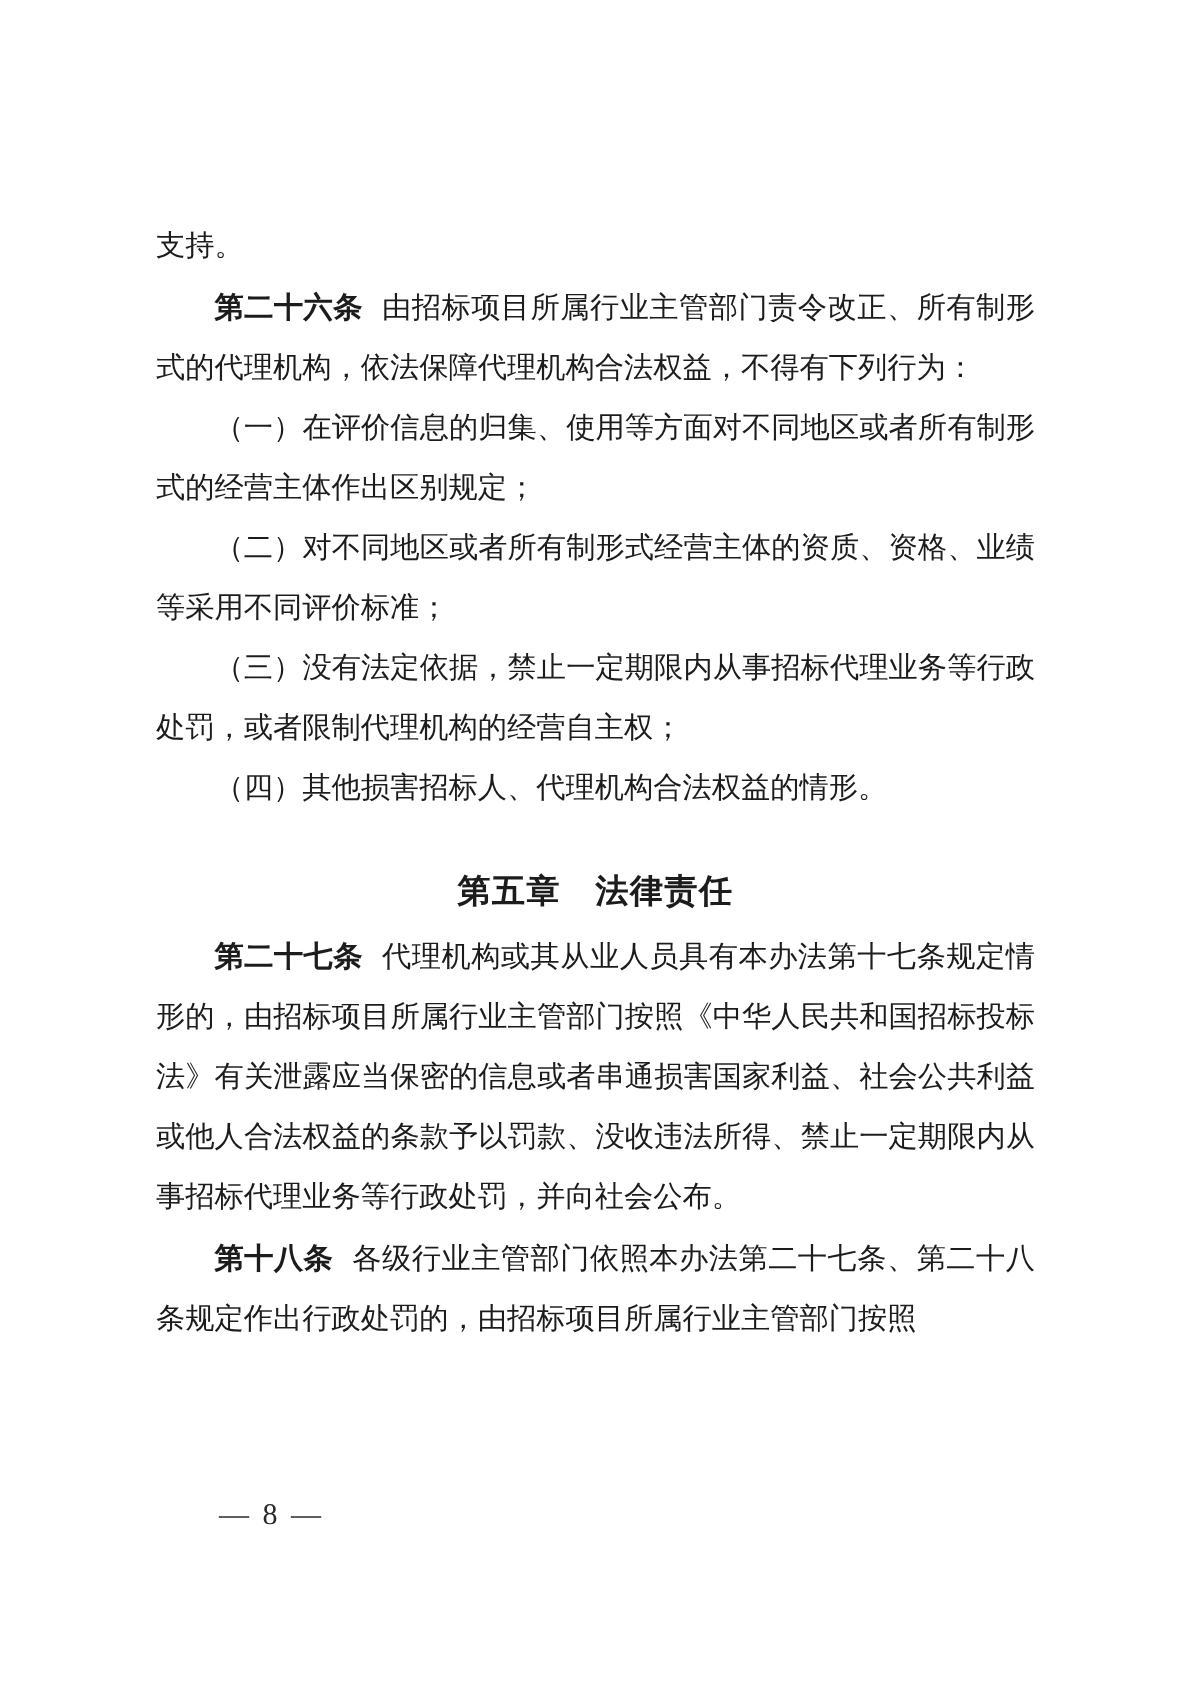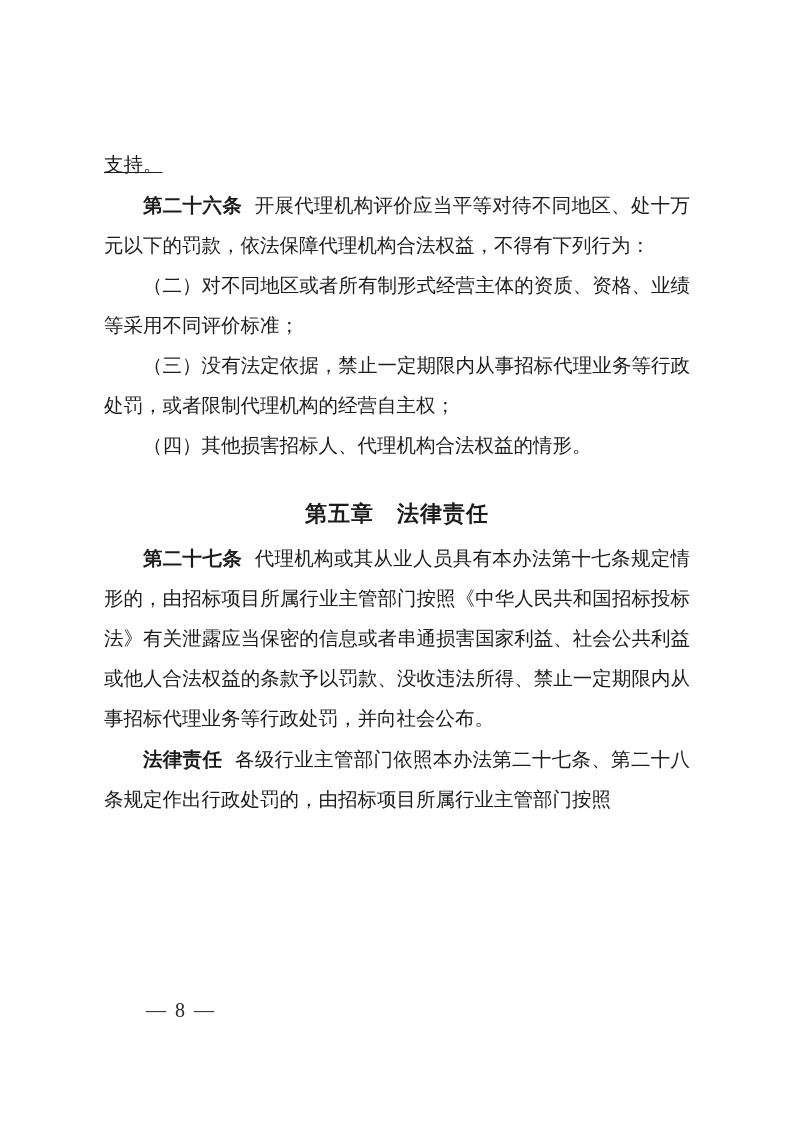--- a/index.html
+++ b/index.html
@@ -18,21 +18,21 @@
     top: 145px;
     width: 586px;
     font-size: 19.5px;
     line-height: 40px;
     text-align: justify;
   }
   .para {
     margin: 0;
     text-indent: 2em;
   }
-  .para.no-indent { text-indent: 0; text-decoration: underline; }
+  .para.no-indent { text-indent: 0; }
   .art-num {
     font-weight: bold;
     font-family: Liberation Sans, sans-serif;
     margin-right: 0.65em;
   }
   .chapter-heading {
     margin: 28px 0 4px 0;
     text-indent: 0;
     text-align: center;
     font-size: 22px;
@@ -56,36 +56,37 @@
 
 <div class="page">
 
   <main class="text-block">
 
     <p class="para no-indent">
       <span>支持。</span>
     </p>
 
     <p class="para">
-      <span class="art-num">第二十六条</span><span>开展代理机构评价应当平等对待不同地区、处十万元以下的罚款，依法保障代理机构合法权益，不得有下列行为：</span>
+      <span class="art-num">第二十六条</span><span>由招标项目所属行业主管部门责令改正、所有制形式的代理机构，依法保障代理机构合法权益，不得有下列行为：</span>
     </p>
 
+    <p class="para">（一）在评价信息的归集、使用等方面对不同地区或者所有制形式的经营主体作出区别规定；</p>
     <p class="para">（二）对不同地区或者所有制形式经营主体的资质、资格、业绩等采用不同评价标准；</p>
     <p class="para">（三）没有法定依据，禁止一定期限内从事招标代理业务等行政处罚，或者限制代理机构的经营自主权；</p>
     <p class="para">（四）其他损害招标人、代理机构合法权益的情形。</p>
 
     <h2 class="chapter-heading">第五章　法律责任</h2>
 
     <p class="para">
       <span class="art-num">第二十七条</span><span>代理机构或其从业人员具有本办法第十七条规定情形的，由招标项目所属行业主管部门按照《中华人民共和国招标投标法》有关泄露应当保密的信息或者串通损害国家利益、社会公共利益或他人合法权益的条款予以罚款、没收违法所得、禁止一定期限内从事招标代理业务等行政处罚，并向社会公布。</span>
     </p>
 
 
     <p class="para">
-      <span class="art-num">法律责任</span><span>各级行业主管部门依照本办法第二十七条、第二十八条规定作出行政处罚的，由招标项目所属行业主管部门按照</span>
+      <span class="art-num">第十八条</span><span>各级行业主管部门依照本办法第二十七条、第二十八条规定作出行政处罚的，由招标项目所属行业主管部门按照</span>
     </p>
 
   </main>
 
   <footer class="page-footer">
     <span>— 8 —</span>
   </footer>
 
 </div>
 

